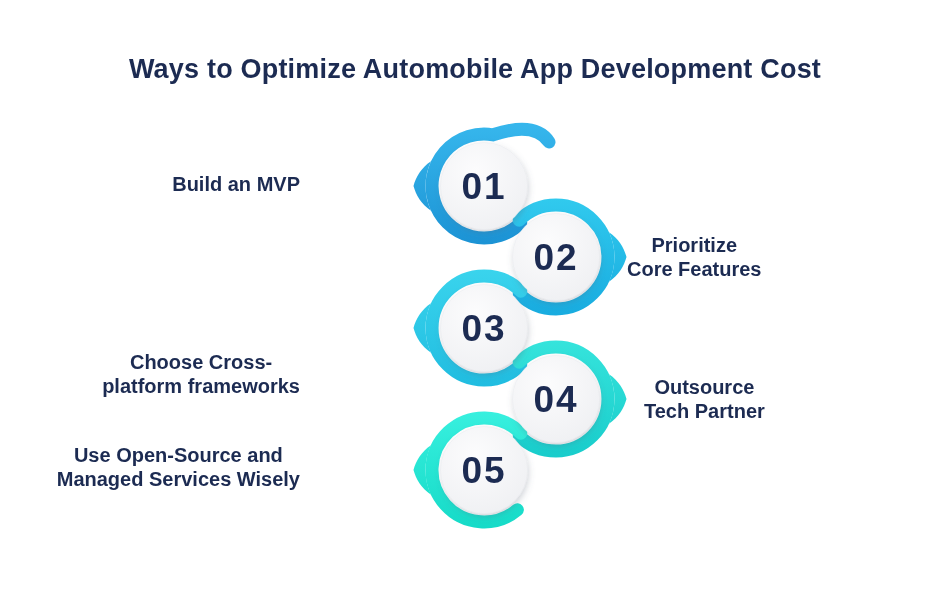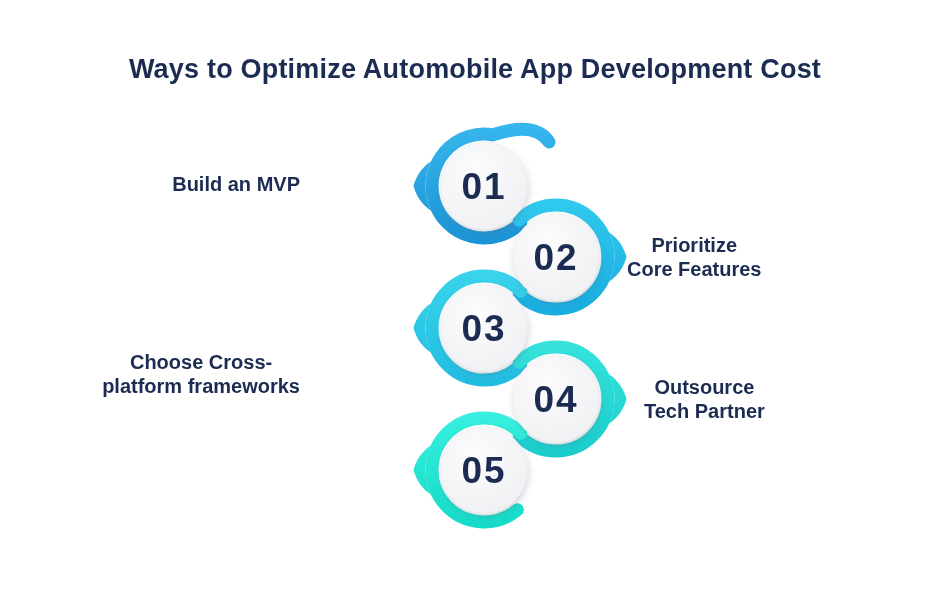--- a/index.html
+++ b/index.html
@@ -125,14 +125,16 @@
     </g>
   </svg>
 
   <div class="label align-right" style="right:538px; top:172px;">Build an MVP</div>
   <div class="label align-left" style="left:627px; top:233px;">Prioritize
 Core Features</div>
   <div class="label align-right" style="right:538px; top:302px;margin-top:48px;">Choose Cross-
 platform frameworks</div>
   <div class="label align-left" style="left:627px; top:375px;margin-left:17px;">Outsource
 Tech Partner</div>
+  <div class="label align-right" style="right:538px; top:443px;">Use Open-Source and
+Managed Services Wisely</div>
 
 </div>
 
 </body></html>

